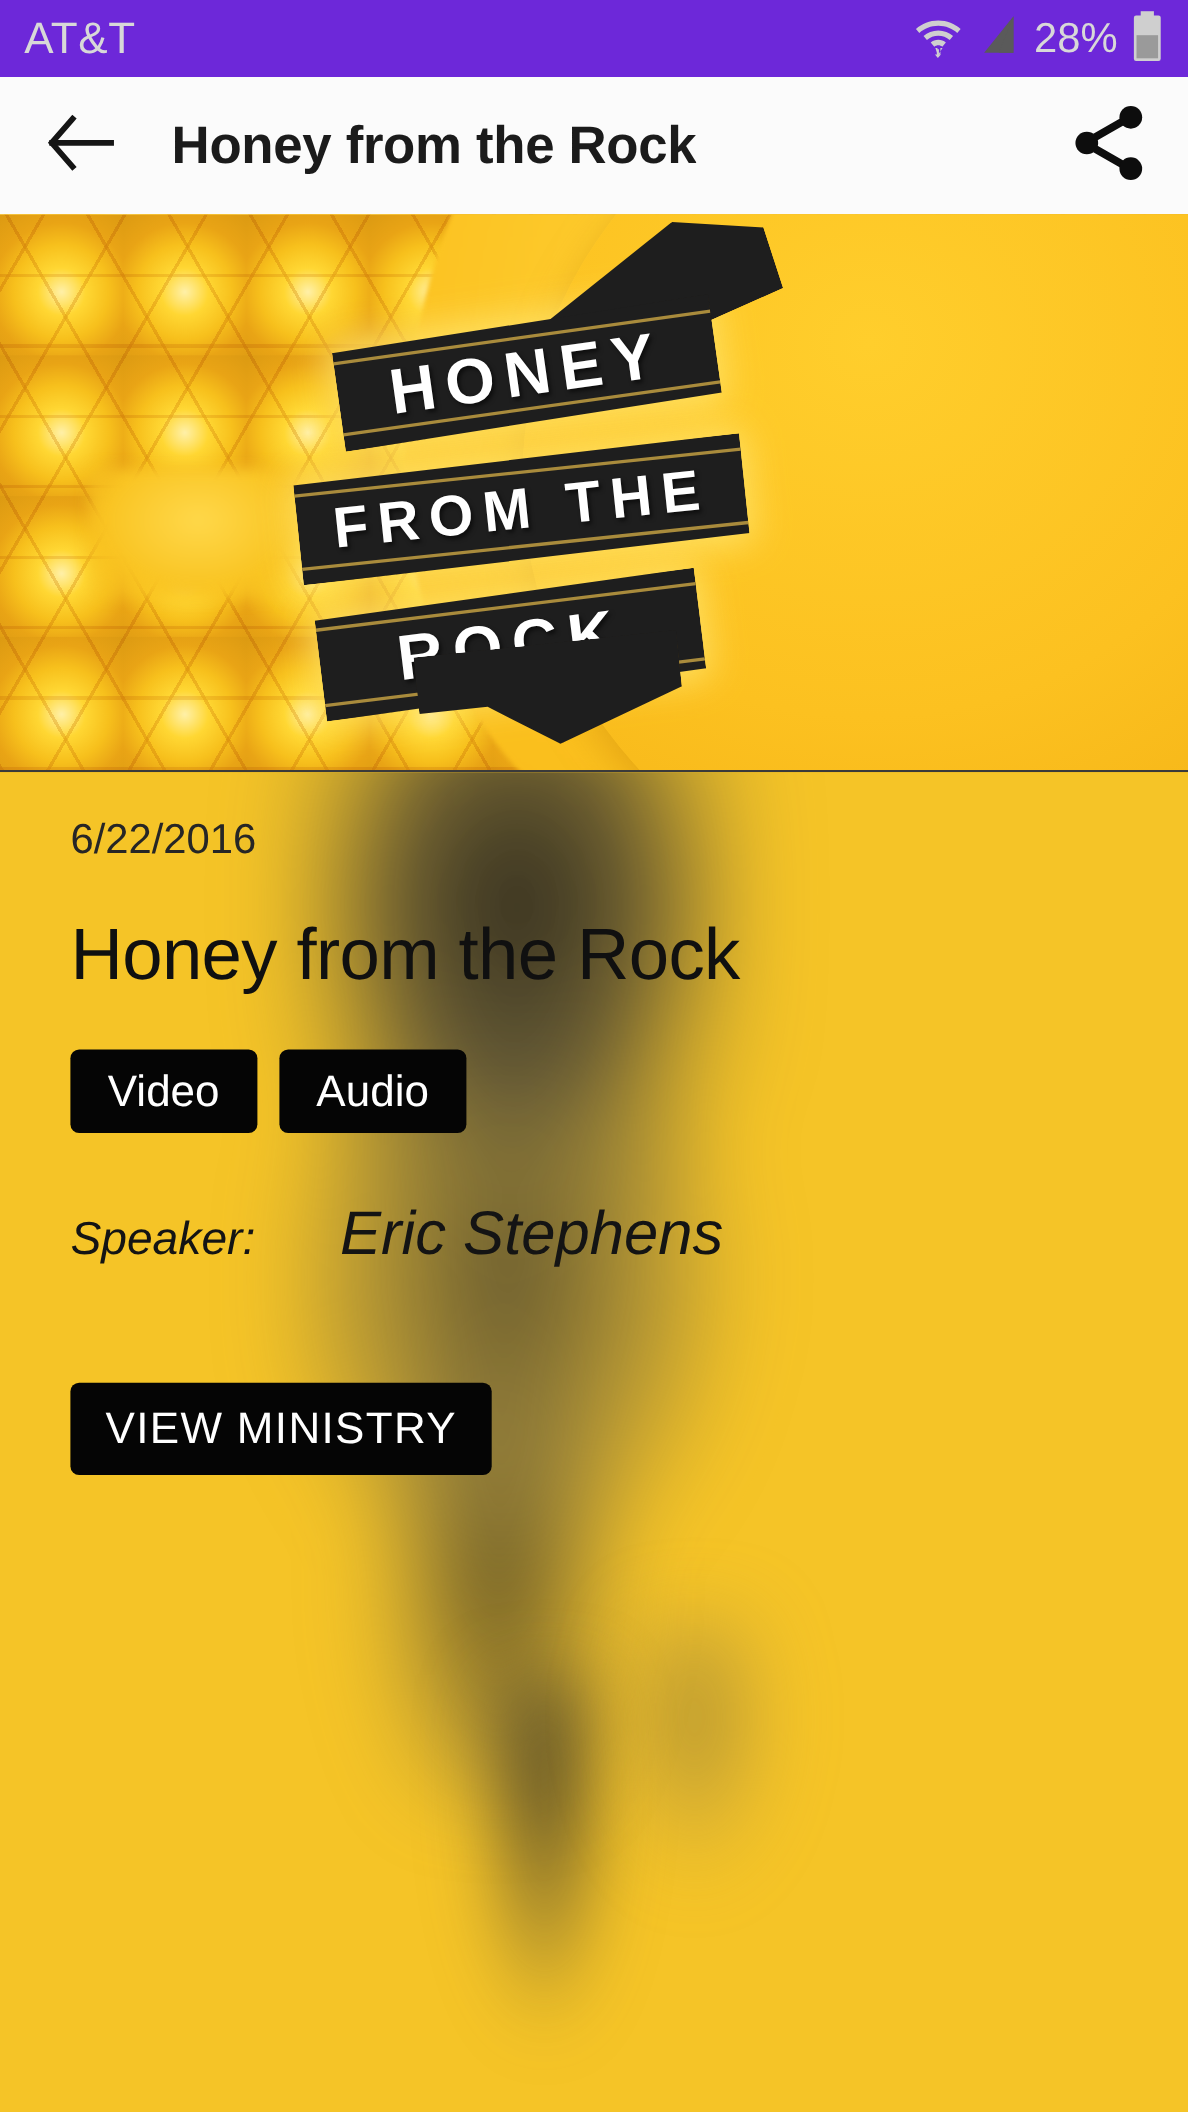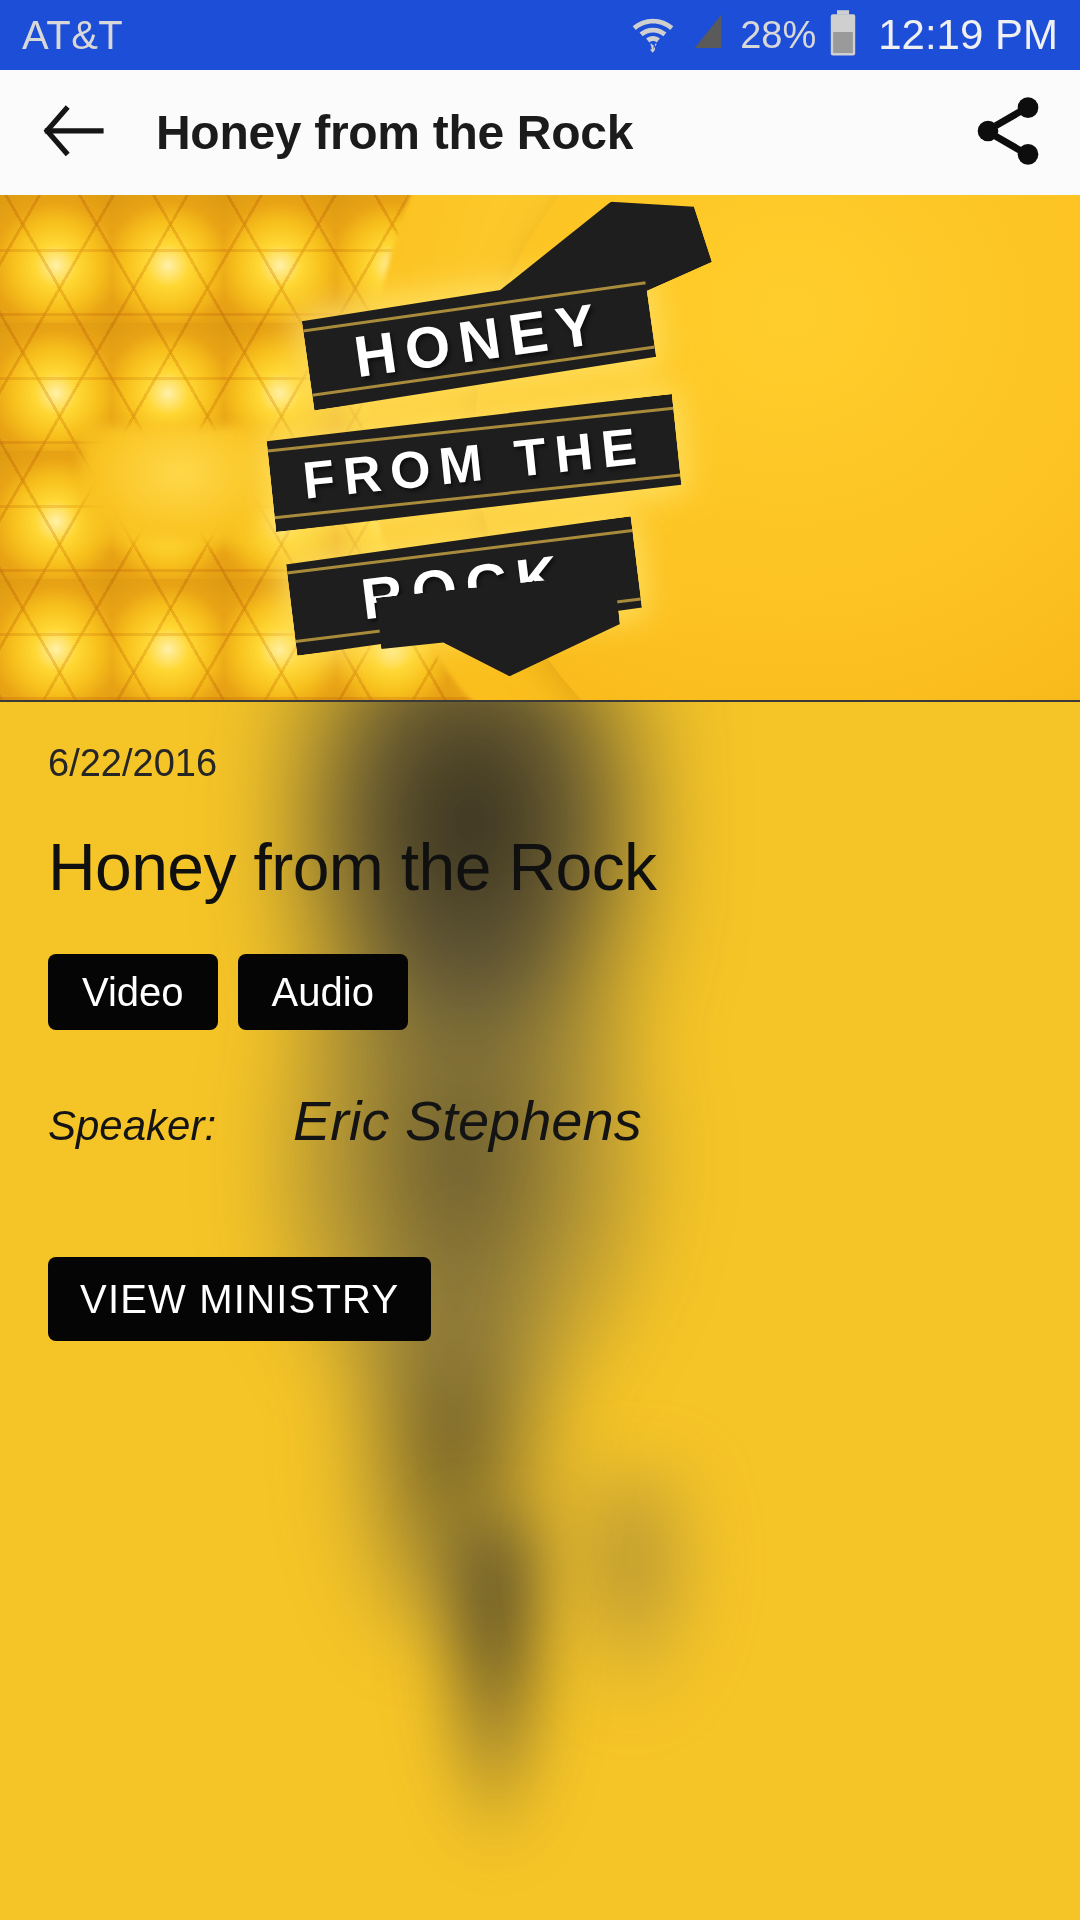--- a/index.html
+++ b/index.html
@@ -16,21 +16,21 @@
     width: 1080px;
     height: 1920px;
     overflow: hidden;
     background: #F5C427;
   }
 
   
   #status-bar {
     position: relative;
     height: 70px;
-    background: #1d4ed8;
+    background: #6d28d9;
     display: flex;
     align-items: center;
     padding: 0 22px;
     box-sizing: border-box;
   }
   #status-carrier {
     color: #d8d8d8;
     font-size: 40px;
     letter-spacing: 0.5px;
     font-weight: 400;
@@ -236,20 +236,21 @@
     width: 180px;
     height: 330px;
     background: radial-gradient(ellipse 46% 48% at 48% 30%, rgba(120,105,55,0.55) 0%, rgba(170,145,70,0.30) 60%, rgba(245,196,39,0) 100%);
     filter: blur(30px);
     pointer-events: none;
   }
 
   #content-inner {
     position: relative;
     padding: 0 48px;
+    margin-left: 16px;
   }
   #date-text {
     font-size: 38px;
     color: #262626;
     padding-top: 40px;
     letter-spacing: 0px;
   }
   #item-title {
     font-size: 66px;
     color: #101010;
@@ -338,21 +339,20 @@
       <span id="battery-pct">28%</span>
 
       <span class="status-icon">
         <svg width="30" height="48" viewBox="0 0 15 24">
           <rect x="4.5" y="0.6" width="6" height="2.2" fill="#cfcfcf"></rect>
           <rect x="1.4" y="2.6" width="12.2" height="20.6" rx="1" fill="#cfcfcf"></rect>
           <rect x="2.6" y="11.5" width="9.8" height="10.5" fill="#9a9a9a"></rect>
         </svg>
       </span>
 
-      <span id="status-time">12:19 PM</span>
     </div>
   </div>
 
   <div id="app-bar">
     <div id="back-button">
       <span>
         <svg width="66" height="52" viewBox="0 0 33 26">
           <path d="M12.5 2 L3 12.9 L12.5 23.8" stroke="#151515" stroke-width="2.6" fill="none" stroke-linecap="square"></path>
           <path d="M3.2 12.9 L30 12.9" stroke="#151515" stroke-width="2.6" fill="none" stroke-linecap="square"></path>
         </svg>

